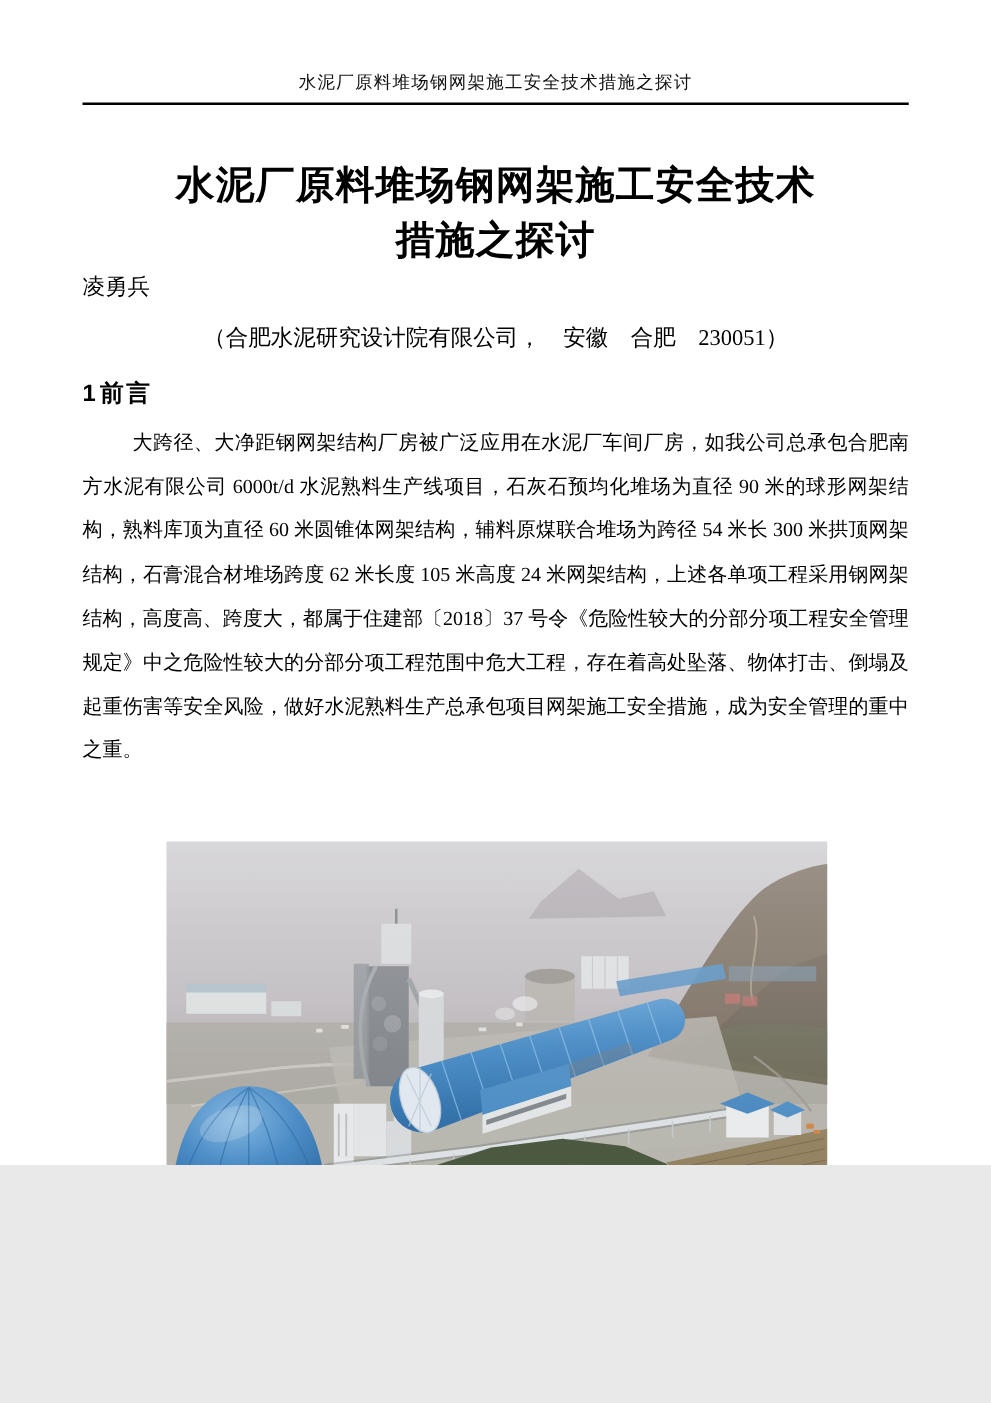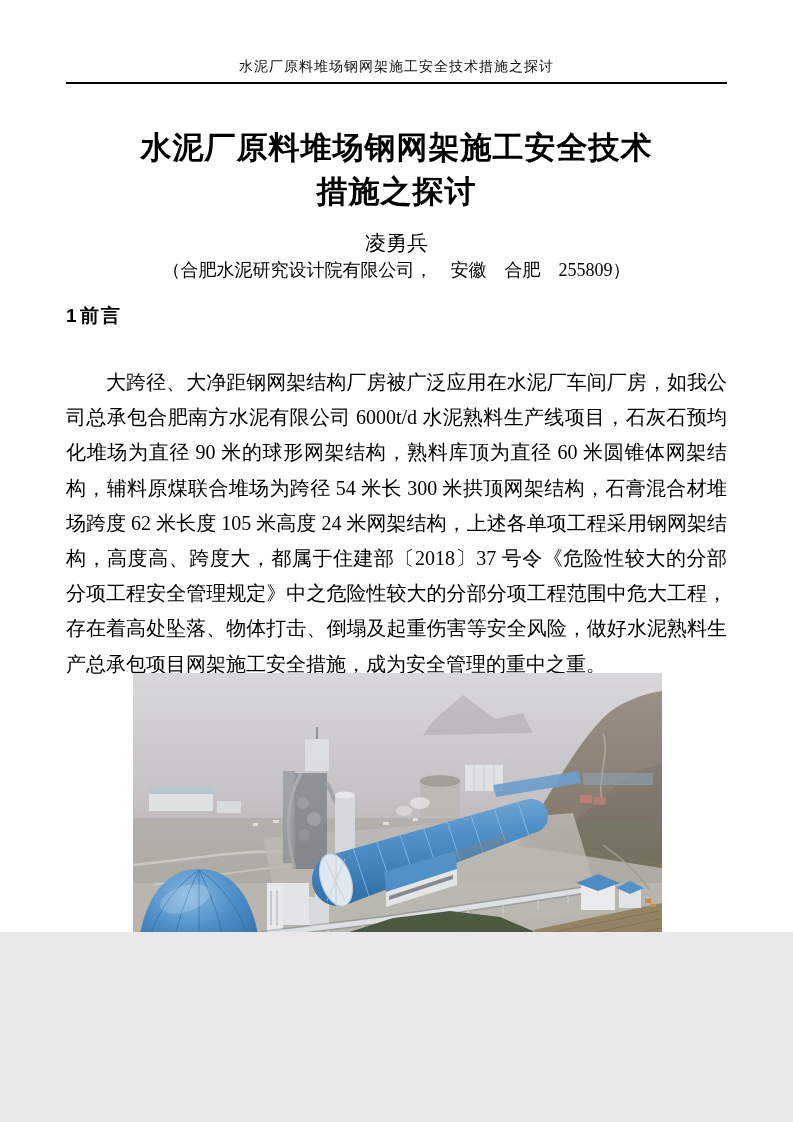--- a/index.html
+++ b/index.html
@@ -11,33 +11,33 @@
   .running-head{
     top:57px;left:66px;width:661px;text-align:center;
     font-size:14px;line-height:20px;letter-spacing:1px;color:#111;
   }
   .head-rule{top:82px;left:66px;width:661px;height:2px;background:#000;}
   .article-title{
     top:126px;left:46px;width:701px;text-align:center;
     font-family:"Liberation Sans","DejaVu Sans",sans-serif;font-weight:bold;
     font-size:31px;line-height:44px;letter-spacing:1px;
   }
-  .author{top:231px;left:66px;width:661px;text-align:center;font-size:21px;line-height:24px;}
+  .author{top:217px;left:66px;width:661px;font-size:18px;line-height:24px;}
   .affiliation{top:256px;left:66px;width:661px;text-align:center;font-size:18px;line-height:28px;}
   .sec-heading{
     top:302px;left:66px;width:661px;
     font-family:"Liberation Sans","DejaVu Sans",sans-serif;font-weight:bold;
     font-size:19px;line-height:28px;
   }
   .sec-heading .sec-num{display:inline-block;min-width:14px;}
   .sec-heading .sec-label{display:inline-block;letter-spacing:2px;}
   .body-par{
     top:337px;left:66px;width:661px;
-    font-size:20px;line-height:35.2px;text-align:justify;text-justify:inter-ideograph;
-    text-indent:40px;word-break:break-all;margin-top:28px;
+    font-size:16px;line-height:35.2px;text-align:justify;text-justify:inter-ideograph;
+    text-indent:40px;word-break:break-all;
   }
   .figure-wrap{top:673px;left:133px;width:529px;height:360px;overflow:hidden;}
   .figure-wrap svg{display:block;}
   .footer-rule{top:1047px;left:66px;width:661px;height:12px;}
   .page-number{
     top:1058px;left:66px;width:661px;text-align:center;
     font-family:"Liberation Sans","DejaVu Sans",sans-serif;font-size:13px;line-height:16px;
   }
   .issue-number{
     top:1058px;right:81px;
@@ -51,21 +51,21 @@
 
   <div class="abs running-head">水泥厂原料堆场钢网架施工安全技术措施之探讨</div>
   <div class="abs head-rule"></div>
 
   <div class="abs article-title">
     <div>水泥厂原料堆场钢网架施工安全技术</div>
     <div>措施之探讨</div>
   </div>
 
   <div class="abs author">凌勇兵</div>
-  <div class="abs affiliation">（合肥水泥研究设计院有限公司，　安徽　合肥　255809）</div>
+  <div class="abs affiliation">（合肥水泥研究设计院有限公司，　安徽　合肥　230051）</div>
 
   <div class="abs sec-heading">
     <span class="sec-num">1</span><span class="sec-label">前言</span>
   </div>
 
   <div class="abs body-par">大跨径、大净距钢网架结构厂房被广泛应用在水泥厂车间厂房，如我公司总承包合肥南方水泥有限公司 6000t/d 水泥熟料生产线项目，石灰石预均化堆场为直径 90 米的球形网架结构，熟料库顶为直径 60 米圆锥体网架结构，辅料原煤联合堆场为跨径 54 米长 300 米拱顶网架结构，石膏混合材堆场跨度 62 米长度 105 米高度 24 米网架结构，上述各单项工程采用钢网架结构，高度高、跨度大，都属于住建部〔2018〕37 号令《危险性较大的分部分项工程安全管理规定》中之危险性较大的分部分项工程范围中危大工程，存在着高处坠落、物体打击、倒塌及起重伤害等安全风险，做好水泥熟料生产总承包项目网架施工安全措施，成为安全管理的重中之重。</div>
 
   <div class="abs figure-wrap">
     <svg width="529" height="360" viewBox="0 0 529 360">
       <defs>

